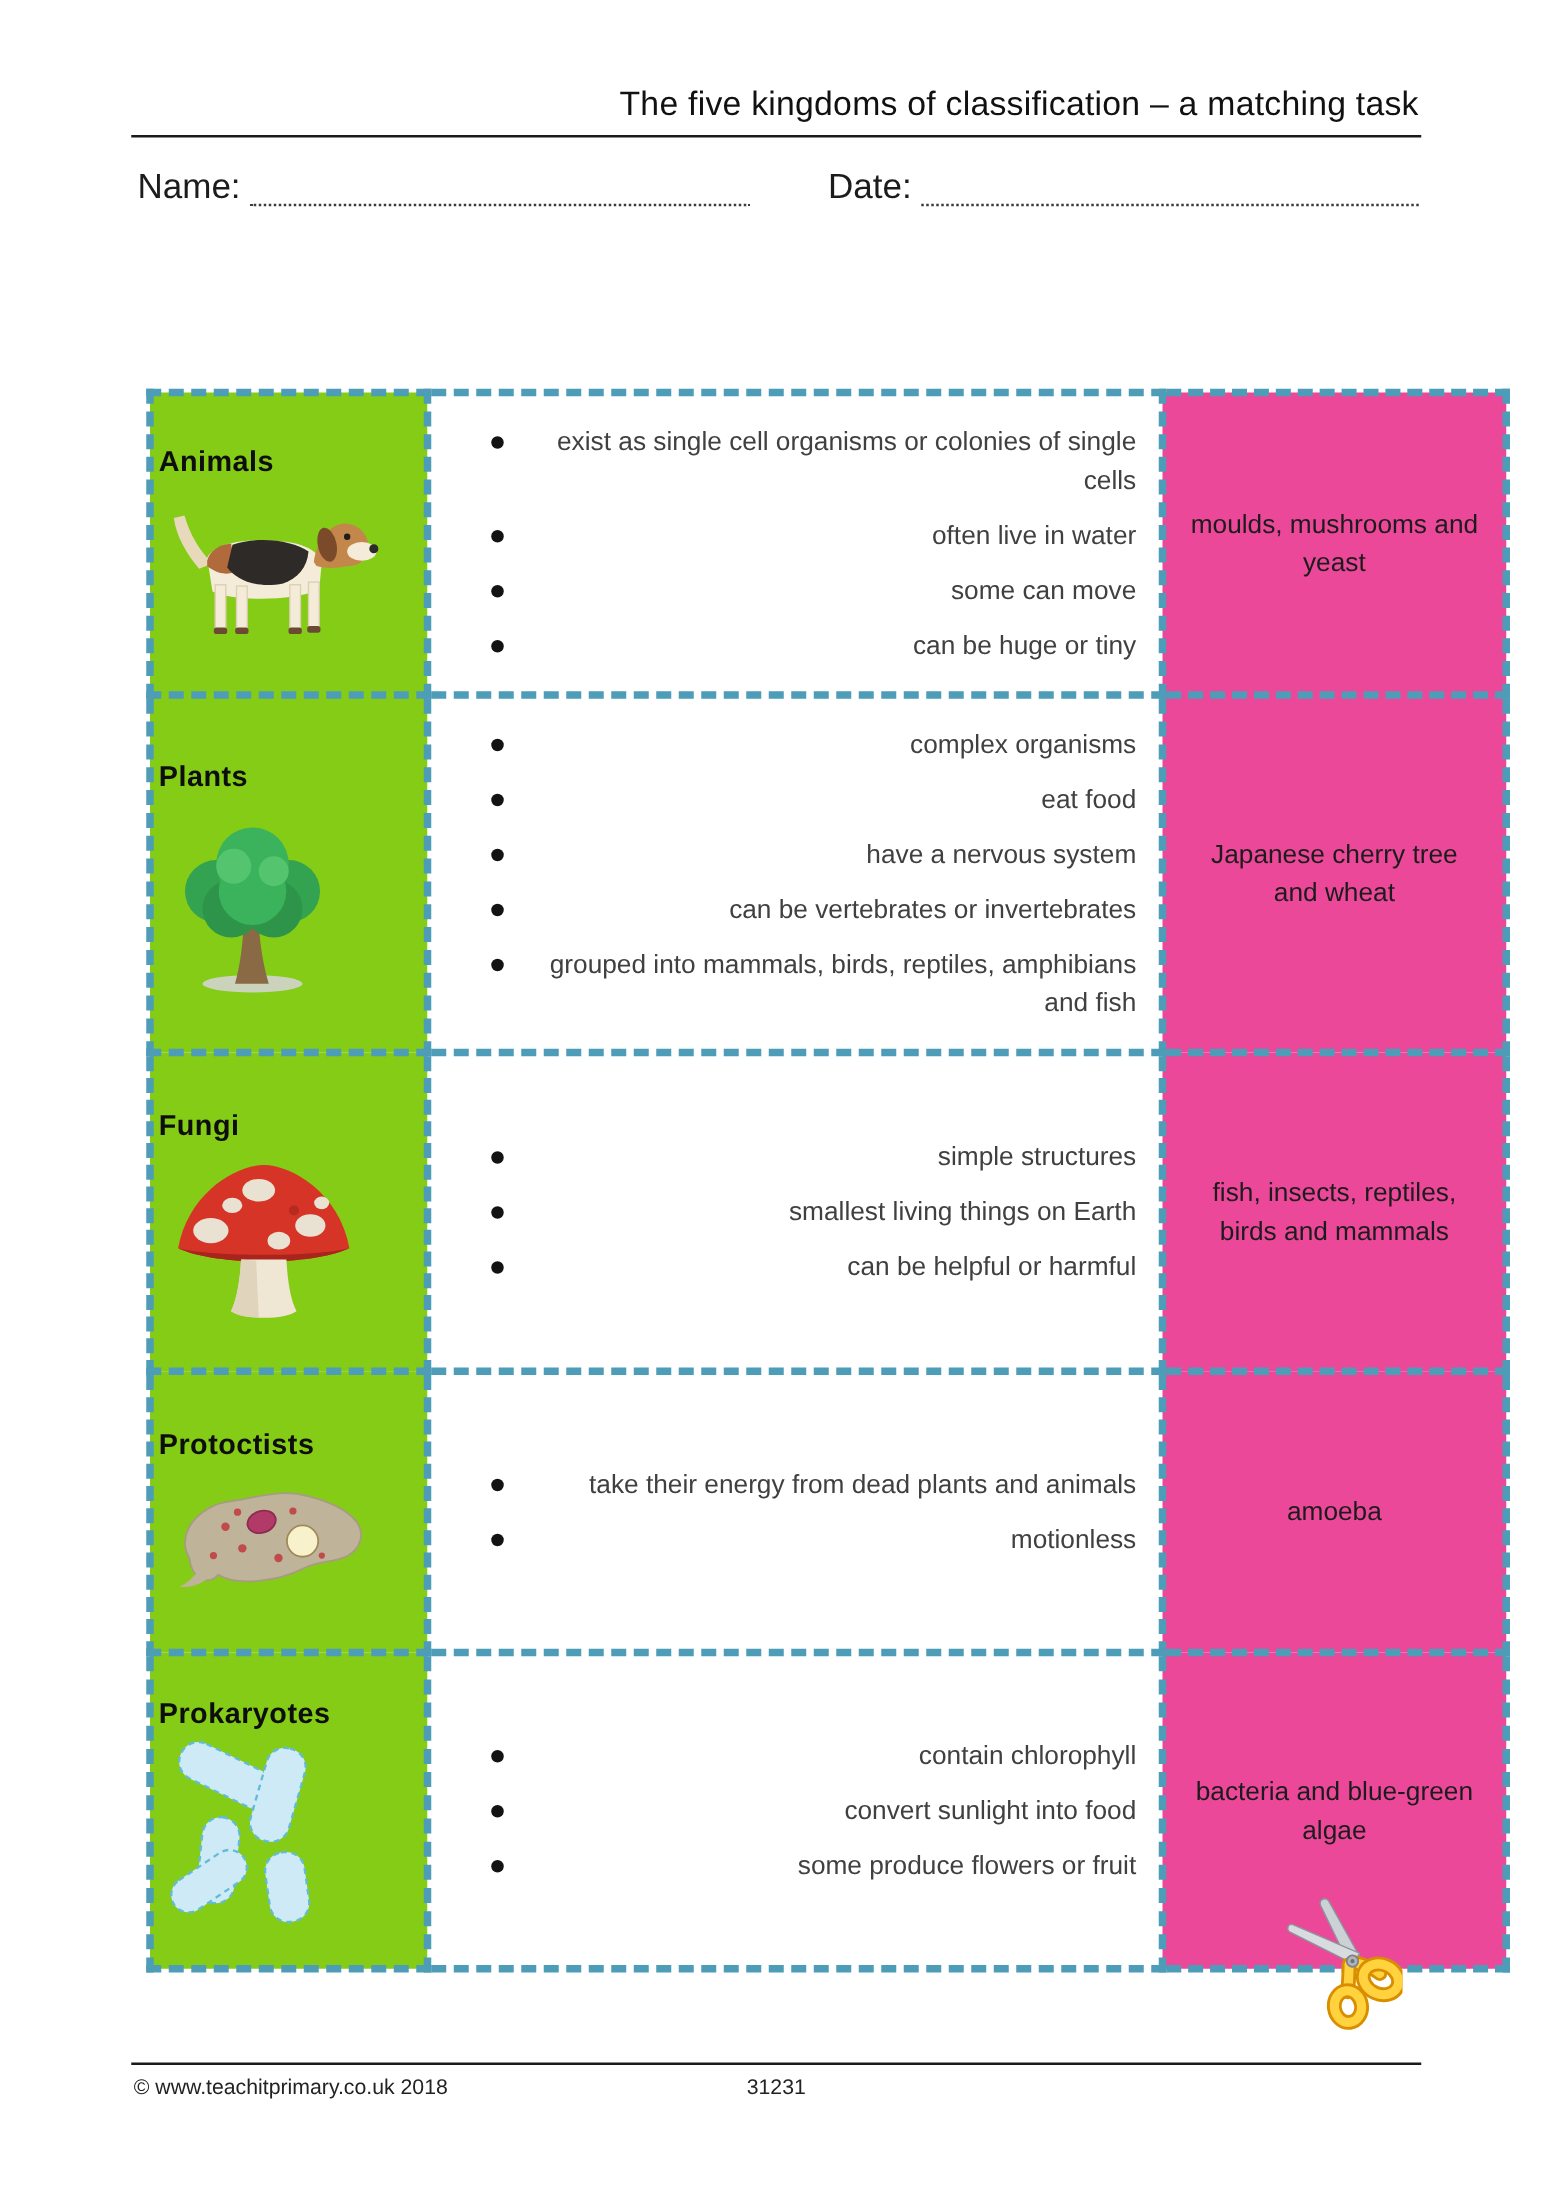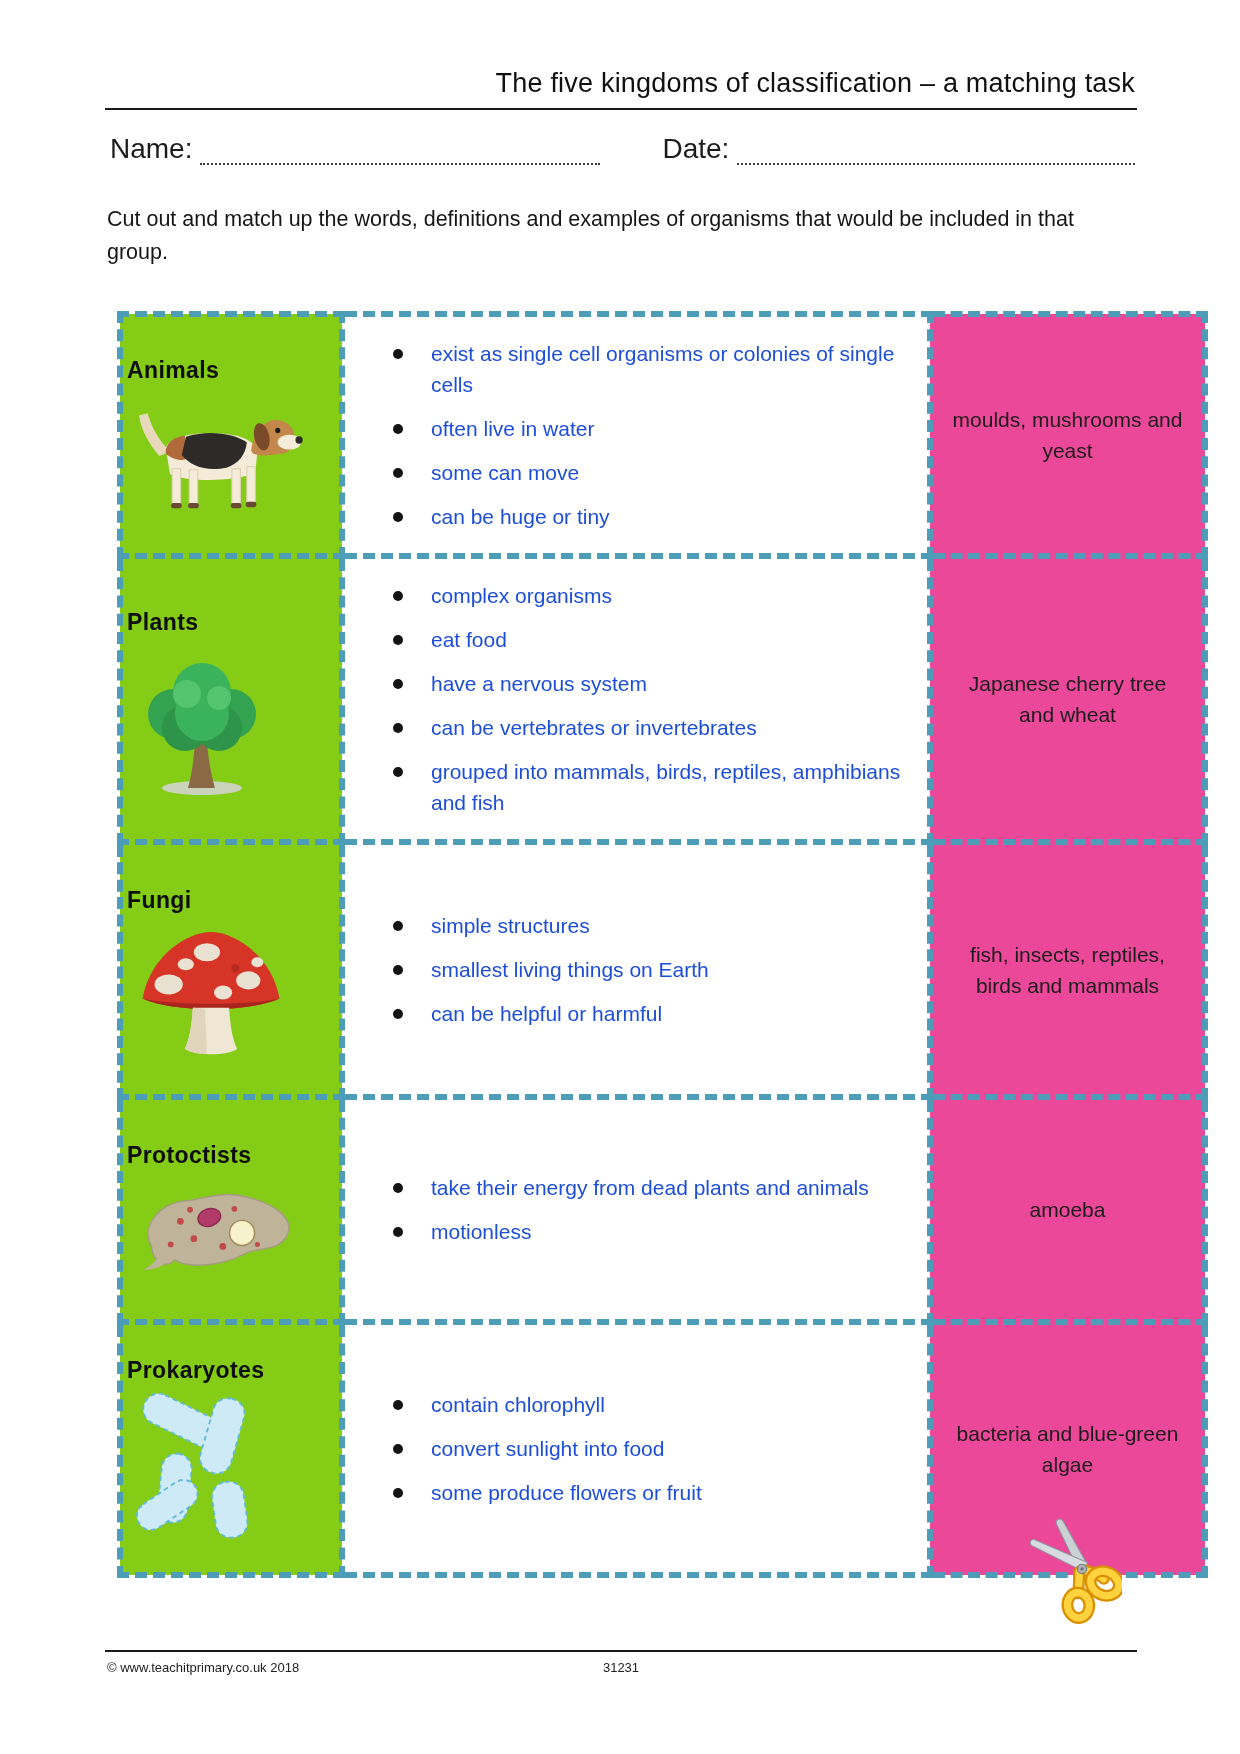--- a/index.html
+++ b/index.html
@@ -38,53 +38,52 @@
   td.kingdom  { width:208px; background:#84cc16; vertical-align:top; padding:10px 4px 4px 4px; }
   td.defs     { width:564px; background:#ffffff; padding:8px 18px 8px 0; }
   td.examples { width:233px; background:#ec4899; text-align:center; font-size:21px; line-height:31px; padding:6px 18px; }
   tr.r1 { height:235px; } tr.r2 { height:224px; } tr.r3 { height:255px; }
   tr.r4 { height:225px; } tr.r5 { height:253px; }
   .kname { display:block; font-size:23px; font-weight:bold; letter-spacing:0.4px; color:#0e0e0e; margin-top:4px; }
   .kart  { margin-top:8px; }
   ul.bullets { list-style:none; margin:0; padding:0 0 0 46px; }
   ul.bullets li {
     position:relative; padding-left:40px; font-size:21px; line-height:31px;
-    margin:13px 0; color:#1d4ed8;
+    margin:13px 0; color:#404040;text-align:right;
   }
   ul.bullets li::before {
     content:""; position:absolute; left:2px; top:11px;
     width:10px; height:10px; border-radius:50%; background:#131313;
   }
   
   .scissors-wrap { position:absolute; left:1022px; top:1512px; }
   .footer-rule { position:absolute; top:1650px; left:105px; width:1032px; border-top:2px solid #1a1a1a; }
   .footer {
     position:absolute; top:1660px; left:107px; width:1028px;
-    display:grid; grid-template-columns:1fr auto 1fr; font-size:13px; color:#222;
+    display:grid; grid-template-columns:1fr auto 1fr; font-size:17px; color:#222;
   }
   .footer .center { text-align:center; }
   .footer .right  { text-align:right; }
 </style>
 </head>
 <body>
 
 <div class="page">
 
   <div class="doc-title">The five kingdoms of classification – a matching task</div>
   <div class="title-rule"></div>
 
   <div class="name-date">
     <span class="lbl">Name:</span>
     <span class="leader name"></span>
     <span class="gap"></span>
     <span class="lbl">Date:</span>
     <span class="leader date"></span>
   </div>
 
-  <div class="instructions">Cut out and match up the words, definitions and examples of organisms that would be included in that group.</div>
 
   <table class="match">
 
     <tbody>
         <tr class="r1">
       <td class="kingdom">
         <span class="kname">Animals</span>
         <svg class="kart" width="182" height="128" viewBox="0 0 170 120">
           <path d="M30,60 C20,48 13,36 11,22 L19,20 C23,34 30,46 40,56 Z" fill="#e9d9bc"></path>
           <path d="M36,52 C40,42 62,37 86,39 C106,40 118,45 122,55 L120,76 C100,84 58,85 40,77 Z" fill="#f4ecd9"></path>

